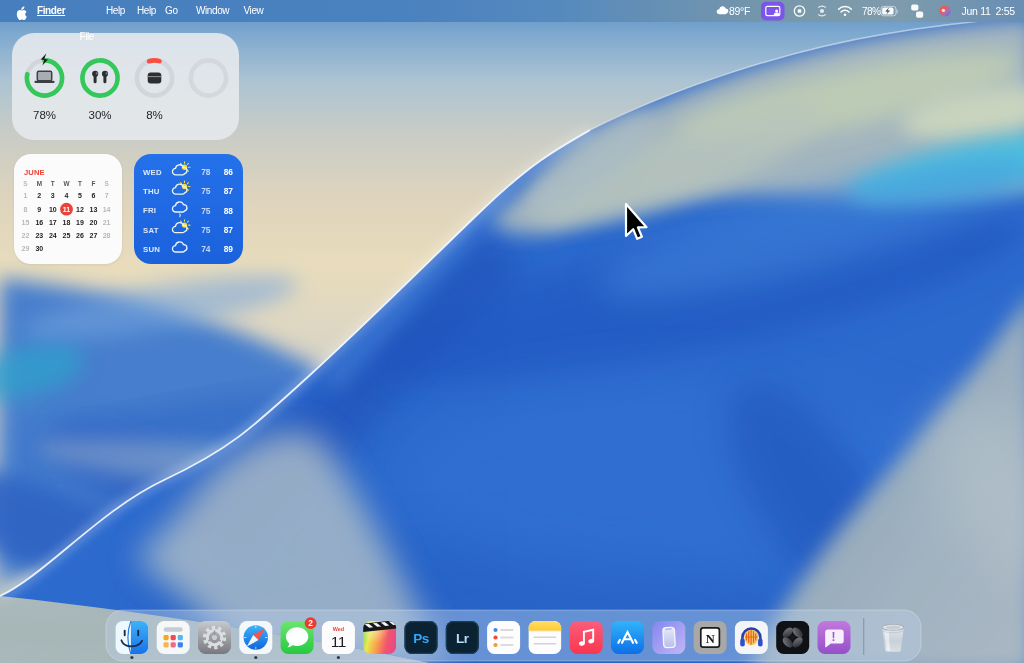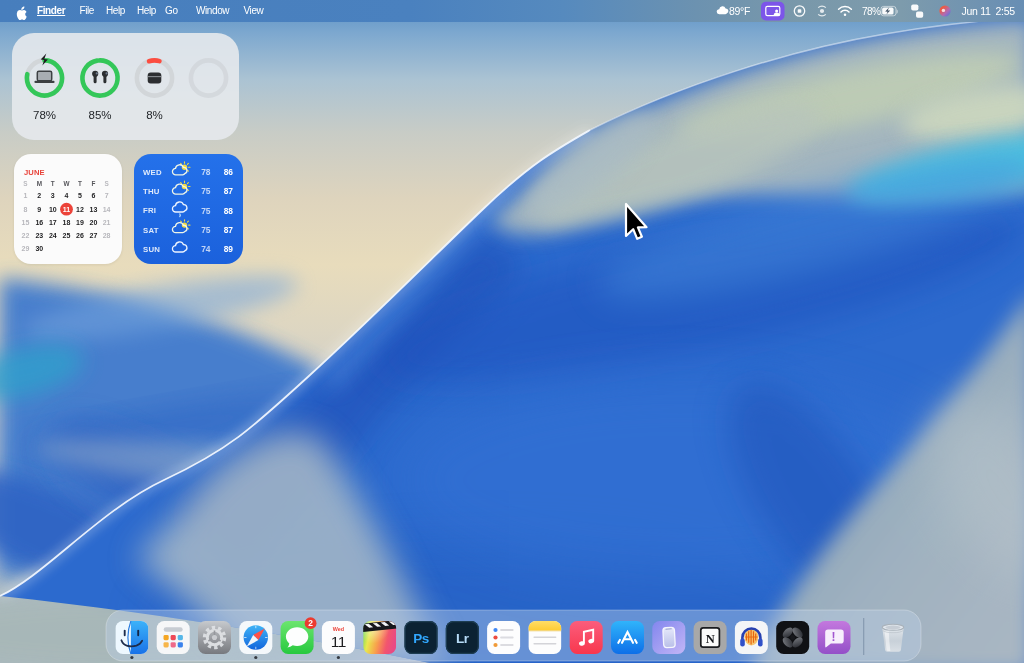--- a/index.html
+++ b/index.html
@@ -93,21 +93,21 @@
   <path d="M 0,596 C 45,575 100,510 164,480 S 250,430 310,375 S 430,260 480,212 S 555,150 590,130" stroke="#f4f8ff" stroke-width="1.8" fill="none" opacity="0.92"></path>
   <path d="M 590,130 C 680,85 790,50 885,34 C 955,22 1000,19 1034,17" stroke="#ffffff" stroke-width="1.4" fill="none" opacity="0.5"></path>
 </svg>
 
 <div id="menubar"></div>
 <svg class="mi" style="left:14px;top:0;" width="16" height="22" viewBox="0 0 16 22">
   <path d="M 8.0,7.6 C 8.6,6.9 9.5,6.4 10.4,6.4 C 10.5,7.3 10.1,8.2 9.6,8.8 C 9.0,9.5 8.2,10.0 7.3,9.9 C 7.2,9.1 7.6,8.2 8.0,7.6 Z" fill="#fff"></path>
   <path d="M 10.3,10.1 C 9.3,10.0 8.5,10.6 8.0,10.6 C 7.5,10.6 6.7,10.1 5.9,10.1 C 4.8,10.2 3.8,10.8 3.3,11.8 C 2.2,13.8 3.0,16.8 4.1,18.4 C 4.6,19.2 5.2,20.1 6.0,20.0 C 6.8,20.0 7.1,19.5 8.0,19.5 C 8.9,19.5 9.2,20.0 10.0,20.0 C 10.9,20.0 11.4,19.2 11.9,18.4 C 12.5,17.5 12.7,16.6 12.7,16.6 C 12.7,16.5 11.2,16.0 11.2,14.2 C 11.2,12.7 12.4,12.0 12.5,11.9 C 11.8,10.9 10.7,10.1 10.3,10.1 Z" fill="#fff"></path>
 </svg>
 <span class="mi mb" style="left:37px;">Finder</span>
-<span class="mi" style="left:79.5px;">File</span>
+<span class="mi" style="left:79.5px;margin-top:26px;">File</span>
 <span class="mi" style="left:106px;">Help</span>
 <span class="mi" style="left:137px;">Help</span>
 <span class="mi" style="left:165px;">Go</span>
 <span class="mi" style="left:196px;">Window</span>
 <span class="mi" style="left:243.5px;">View</span>
 
 <svg style="position:absolute;left:694px;top:0;z-index:21;" width="330" height="22" viewBox="0 0 330 22">
   <path d="M 25.2,14.2 a2.5,2.5 0 0 1 0,-5 a3.3,3.3 0 0 1 6.4,-0.8 a2.7,2.7 0 0 1 1.1,5.2 q-0.5,0.6 -1.5,0.6 Z" fill="#fff"></path>
   <text x="35" y="14.6" font-size="10.5" fill="#fff" font-family="Liberation Sans" letter-spacing="-0.3">89°F</text>
   <rect x="67" y="1.8" width="23.5" height="18.6" rx="5" fill="#7c55e9"></rect>
@@ -177,21 +177,21 @@
     <circle cx="84.8" cy="40.4" r="1.1" fill="#6e7a8d"></circle>
     <circle cx="94.6" cy="40.4" r="1.1" fill="#6e7a8d"></circle>
   </g>
 
   <g>
     <rect x="135.7" y="39.6" width="13.6" height="11" rx="3" fill="#2c2e31"></rect>
     <path d="M 135.7,43.6 h 13.6" stroke="#888d92" stroke-width="1.1"></path>
   </g>
 </svg>
 <div class="blab" style="left:14.5px;">78%</div>
-<div class="blab" style="left:70px;">85%</div>
+<div class="blab" style="left:70px;">30%</div>
 <div class="blab" style="left:124.5px;">8%</div>
 <div id="calw"></div>
 <svg style="position:absolute;left:14px;top:154px;z-index:6;" width="108" height="110" viewBox="0 0 108 110">
   <text x="10" y="20.5" font-size="7.6" font-weight="bold" fill="#e8433a" font-family="Liberation Sans" letter-spacing="0.1">JUNE</text>
   <g font-size="6.4" font-weight="bold" font-family="Liberation Sans" text-anchor="middle" fill="#56565b">
     <text x="11.4" y="31.5" fill="#b9b9be">S</text>
       <text x="25.3" y="31.5">M</text>
       <text x="38.8" y="31.5">T</text>
       <text x="52.5" y="31.5">W</text>
       <text x="66" y="31.5">T</text>

